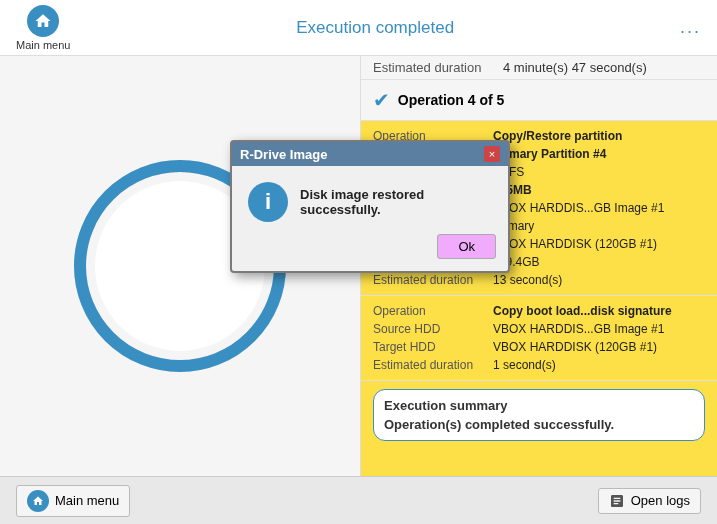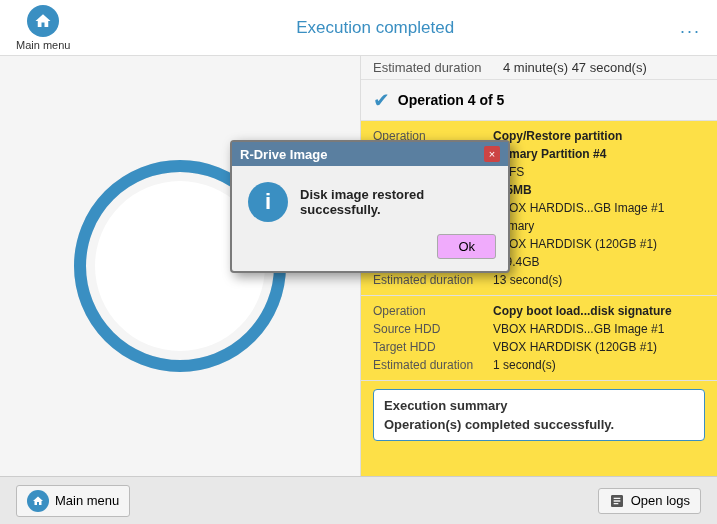--- a/index.html
+++ b/index.html
@@ -170,21 +170,21 @@
       color: #222;
       font-size: 12px;
     }
     .detail-value.bold {
       font-weight: bold;
     }
 
     .execution-summary {
       margin: 8px 12px;
       border: 1px solid #3a8fc2;
-      border-radius: 4px;
+      border-radius: 12px;
       background: #fff;
       padding: 8px 10px;
     }
     .summary-title {
       font-weight: bold;
       color: #333;
       margin-bottom: 4px;
     }
     .summary-text {
       font-weight: bold;

